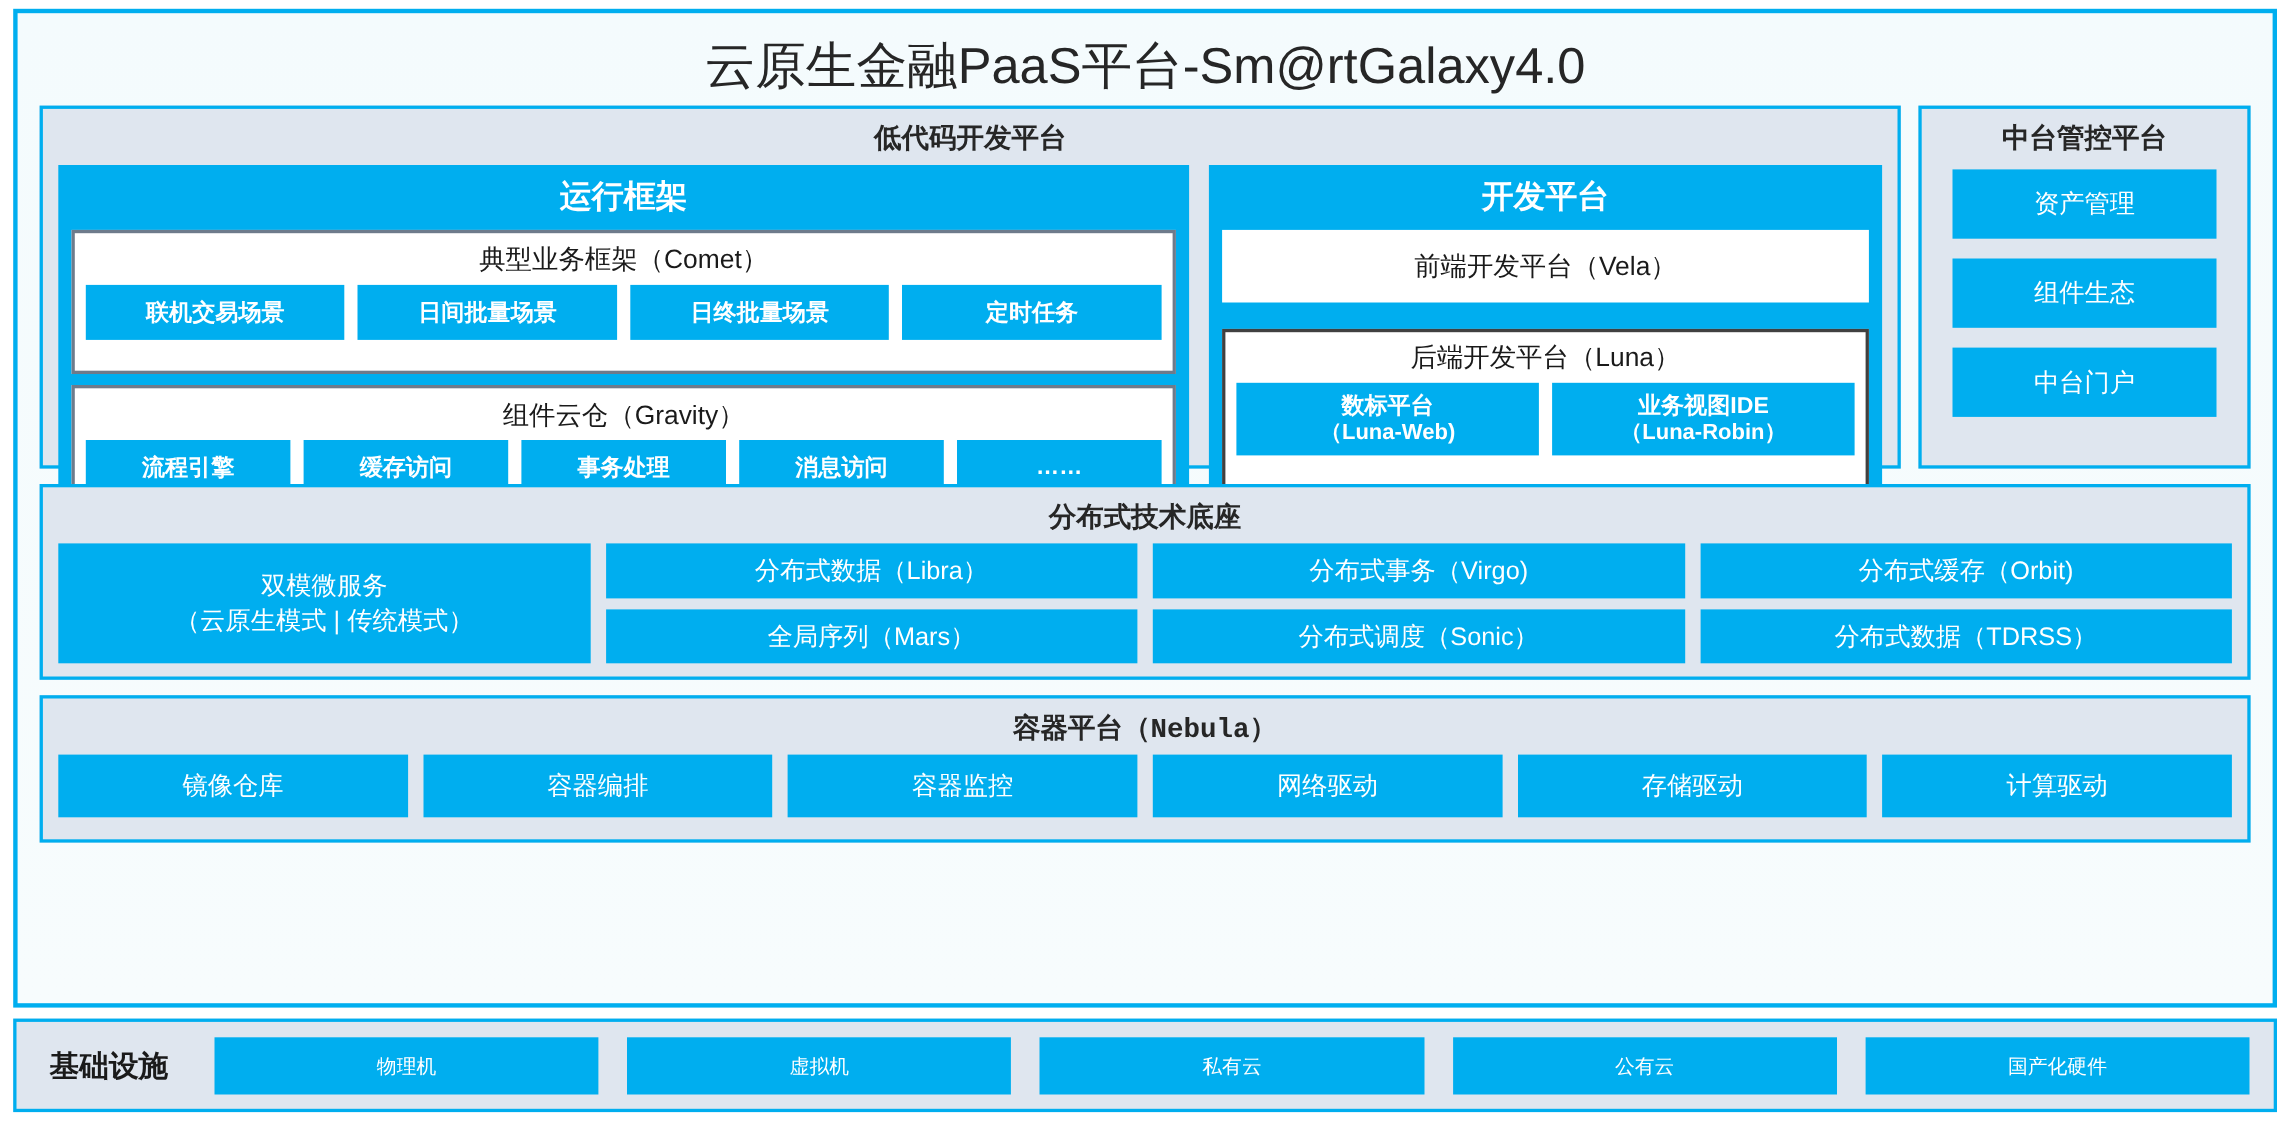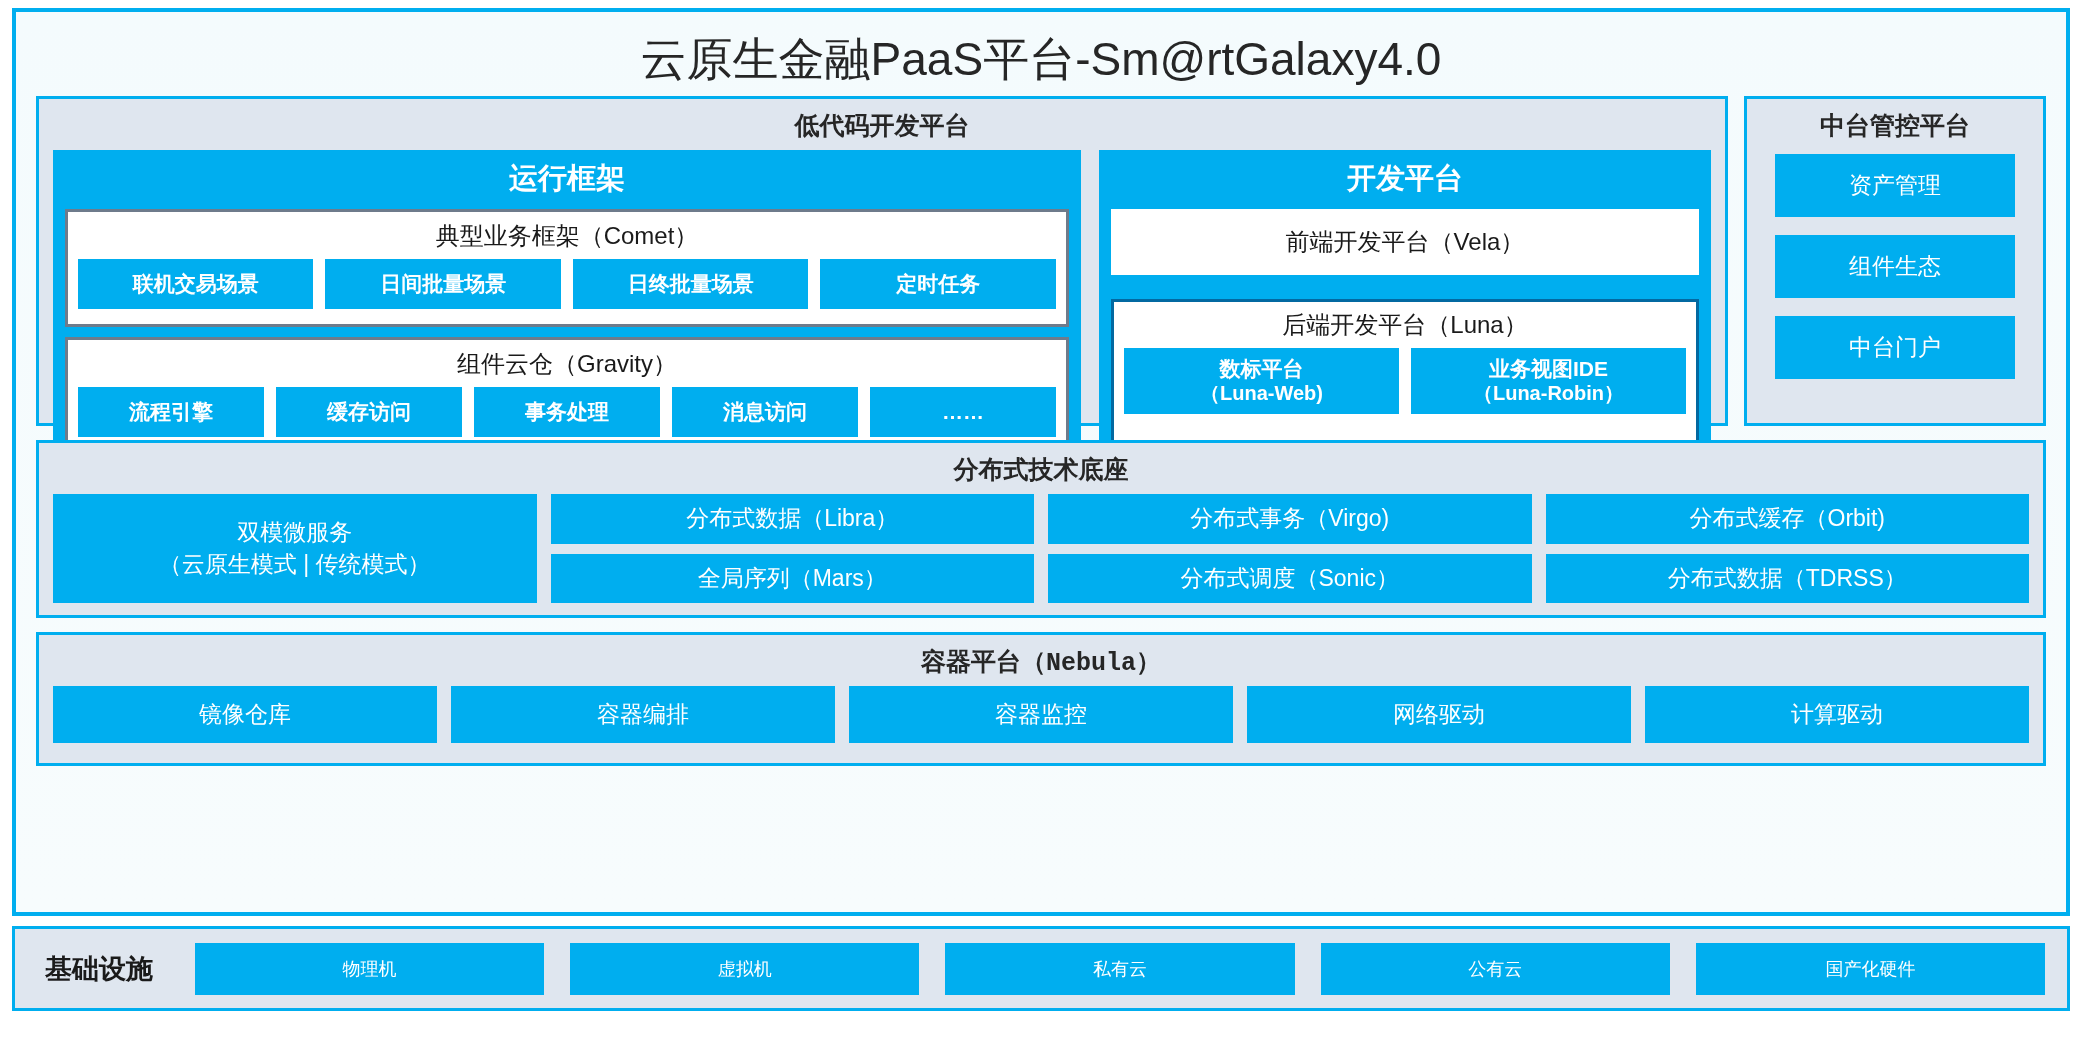--- a/index.html
+++ b/index.html
@@ -94,21 +94,21 @@
     white-space: nowrap;
   }
   .runtime { flex: 0 0 62%; }
   .devplat { flex: 1 1 auto; }
 
   
   .group-box {
     background: #ffffff;
     border: 3px solid #6E7B8B;
     margin: 0 12px;
-    padding: 8px 10px 15px 10px;
+    padding: 8px 10px 28px 10px;
     display: flex;
     flex-direction: column;
   }
   .group-title {
     text-align: center;
     font-size: 24px;
     color: #1a1a1a;
     padding-bottom: 7px;
     white-space: nowrap;
   }
@@ -139,21 +139,21 @@
     background: #ffffff;
     margin: 0 12px 24px 12px;
     text-align: center;
     font-size: 24px;
     color: #1a1a1a;
     padding: 17px 0;
     white-space: nowrap;
   }
   .luna-box {
     background: #ffffff;
-    border: 3px solid #0369a1;
+    border: 3px solid #404040;
     margin: 0 12px;
     padding: 7px 10px 10px 10px;
     flex: 1 1 auto;
     display: flex;
     flex-direction: column;
   }
   .chip.two-line {
     flex-direction: column;
     line-height: 1.18;
     padding: 9px 2px;
@@ -354,20 +354,21 @@
       </div>
     </div>
 
     <div class="panel cont-panel">
       <div class="panel-title">容器平台（Nebula）</div>
       <div class="cont-body">
         <div class="cont-cell">镜像仓库</div>
         <div class="cont-cell">容器编排</div>
         <div class="cont-cell">容器监控</div>
         <div class="cont-cell">网络驱动</div>
+        <div class="cont-cell">存储驱动</div>
         <div class="cont-cell">计算驱动</div>
       </div>
     </div>
 
   </div>
 
   <div class="infra">
     <div class="infra-label">基础设施</div>
     <div class="infra-cell">物理机</div>
     <div class="infra-cell">虚拟机</div>

